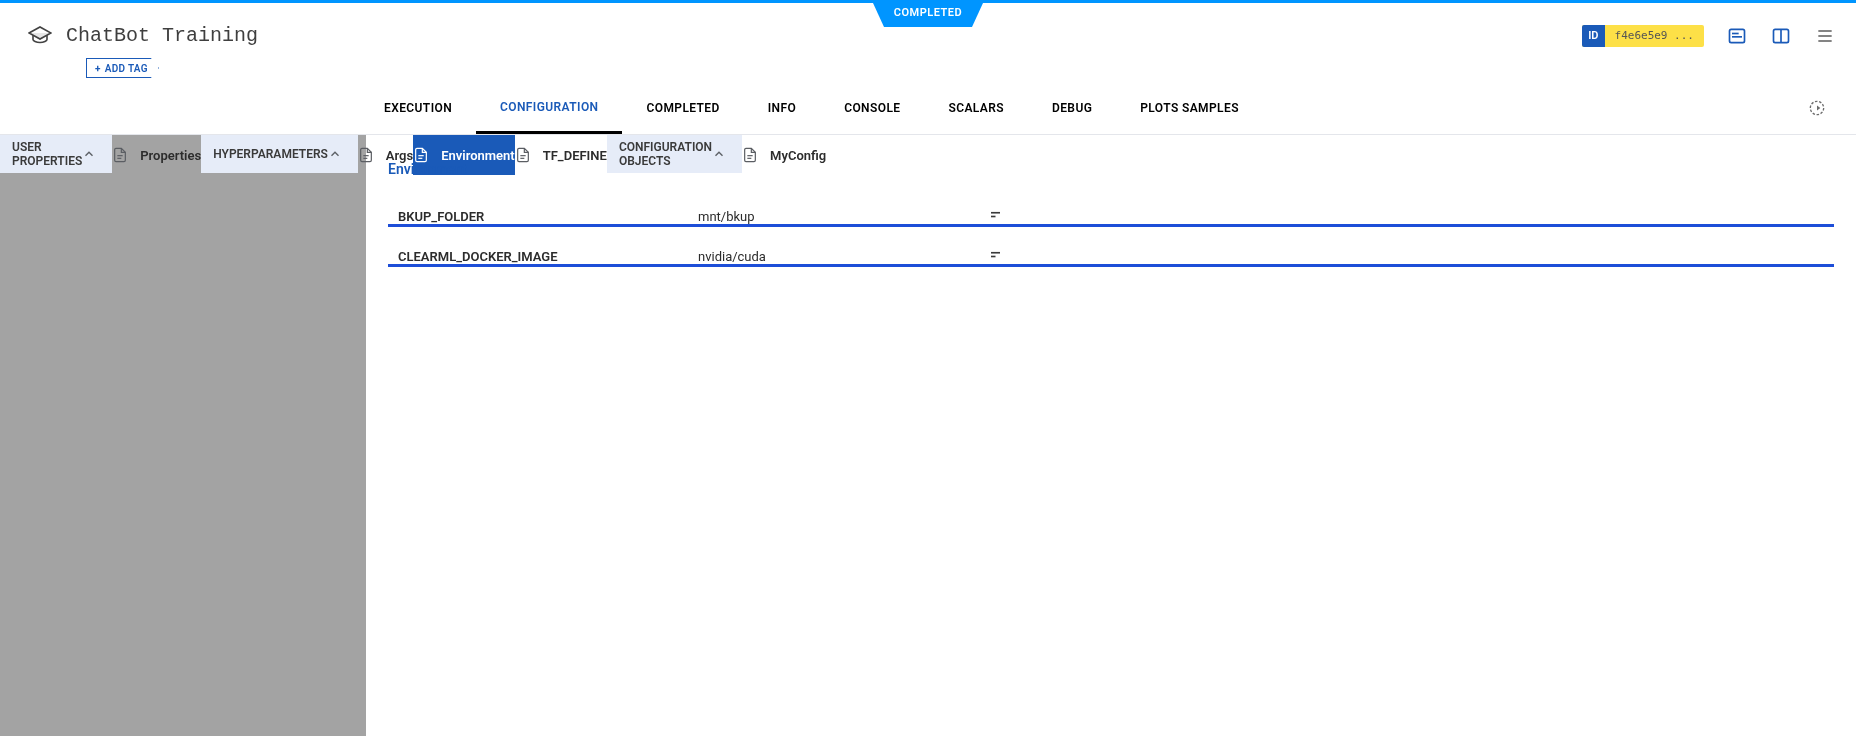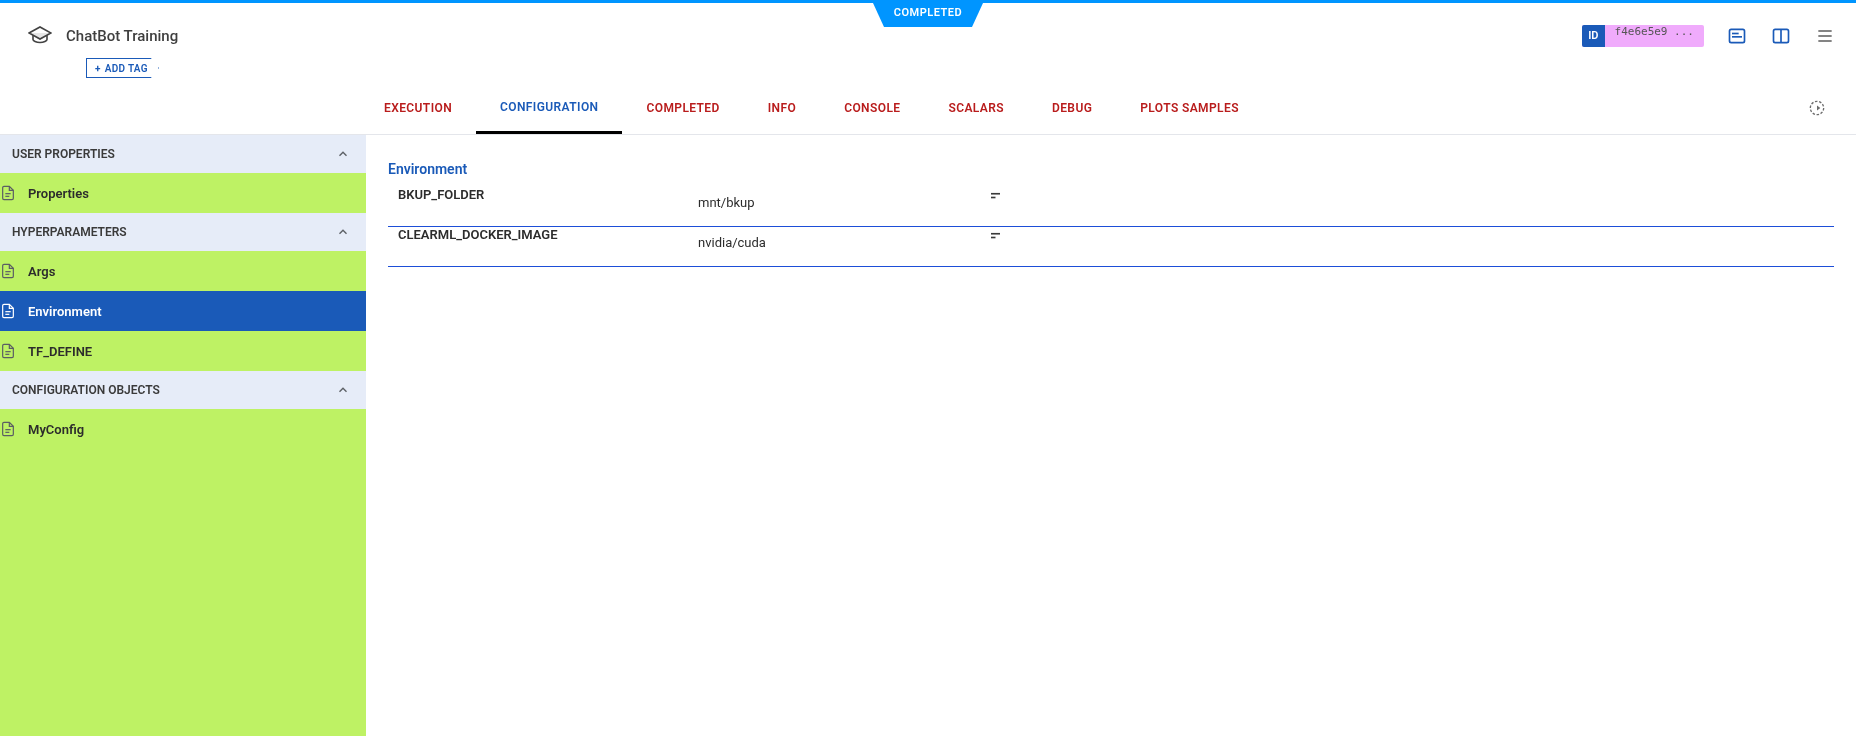--- a/index.html
+++ b/index.html
@@ -12,70 +12,70 @@
     letter-spacing: 0.5px; padding: 6px 20px 12px 20px; height: 24px;
     display: flex; align-items: center;
     clip-path: polygon(0 0, 100% 0, 90% 100%, 10% 100%);
     min-width: 110px; justify-content: center;
   }
 
   .header-row {
     display: flex; align-items: center; padding: 10px 20px 0 28px; height: 55px;
   }
   .task-icon { width: 24px; height: 24px; margin-right: 14px; color:#424242; display:flex;align-items:center;justify-content:center;}
-  .task-title { font-size: 15px; font-weight: 500; color: #3f3f3f; }
+  .task-title { font-size: 20px; font-weight: 500; color: #3f3f3f; font-family: Liberation Mono, monospace; }
 
   .header-right { margin-left: auto; display: flex; align-items: center; gap: 22px; }
-  .id-chip { display:flex; font-size:11px; background:#f0abfc; border-radius:2px; overflow:hidden; height:22px;}
+  .id-chip { display:flex; align-items:center; font-size:11px; background:#fde047; border-radius:2px; overflow:hidden; height:22px;}
   .id-chip .id-badge { background:#1a5ab8; color:#fff; padding:0 6px; font-weight:600; height:100%; display:flex; align-items:center;}
   .id-chip .id-val { padding:0 10px; color:#555; font-family:monospace;}
   .hdr-iconbtn { color:#1a5ab8; width:22px; height:22px; display:flex; align-items:center; justify-content:center; cursor:pointer;}
   .hdr-menubtn { color:#6b6b6b; width:22px; height:22px; display:flex; align-items:center; justify-content:center; cursor:pointer;}
 
   .addtag-row { padding-left: 86px; height:25px;}
   .addtag-btn {
     display:inline-flex; align-items:center; height:20px;
     border:1px solid #1a5ab8; color:#1a5ab8; font-size:10px; font-weight:600;
     padding:0 10px 0 8px; position:relative; background:#fff;
     clip-path: polygon(0 0, calc(100% - 8px) 0, 100% 50%, calc(100% - 8px) 100%, 0 100%);
     cursor:pointer; letter-spacing:0.3px;
   }
   .addtag-btn .plus { margin-right:4px; font-weight:700;}
 
   .tabs-row {
     display:flex; align-items:flex-end; height:52px; border-bottom:1px solid #e4e6eb;
     padding-left: 360px; position:relative;
   }
   .tab { padding:0 24px; height:52px; display:flex; align-items:center;
-    font-size:12px; font-weight:600; letter-spacing:0.4px; color:#b91c1c; cursor:pointer;}
+    font-size:12px; font-weight:600; letter-spacing:0.4px; color:#000000; cursor:pointer;}
   .tab.active { color:#1a5ab8; border-bottom:3px solid #000000; }
   .tabs-right { position:absolute; right:28px; top:14px;}
 
   .content { display:flex; height: calc(736px - 3px - 55px - 25px - 52px); }
 
-  .sidebar { width: 366px; background:#bef264; display:flex; flex-direction:column; }
+  .sidebar { width: 366px; background:#a3a3a3; display:flex; flex-direction:row; }
   .section-hdr {
     background:#e6ecf8; height:38px; display:flex; align-items:center;
     padding:0 16px 0 12px; font-size:12px; font-weight:600; color:#3a3a3a;
     justify-content:space-between; cursor:pointer;
   }
   .section-hdr .chev { color:#5c6066;}
   .side-item {
     height:40px; display:flex; align-items:center; gap:12px;
     font-size:13px; font-weight:600; color:#2c2c2c; cursor:pointer;
   }
   .side-item.selected { background:#1a5ab8; color:#fff; }
   .side-item .file-ic { width:16px; height:16px; flex-shrink:0;}
   .side-item.selected .file-ic { color:#fff;}
   .side-item:not(.selected) .file-ic { color:#5b5e63;}
 
   .main { flex:1; padding:26px 22px; }
   .section-title { font-size:14px; font-weight:600; color:#1a5ab8; margin-bottom:10px;}
   .kv-row {
-    display:flex; align-items:flex-start; height:40px; border-bottom:1px solid #1d4ed8;
+    display:flex; align-items:flex-end; height:40px; border-bottom:3px solid #1d4ed8;
   }
   .kv-row:last-child{}
   .kv-key { width:310px; padding-left:10px; font-size:13px; font-weight:600; color:#2c2c2c;}
   .kv-val { width:290px; font-size:13px; color:#2c2c2c;margin-top:8px;}
   .kv-act { color:#3a3a3a; display:flex;}
   svg { display:block; }
 </style>
 </head>
 <body>
 

